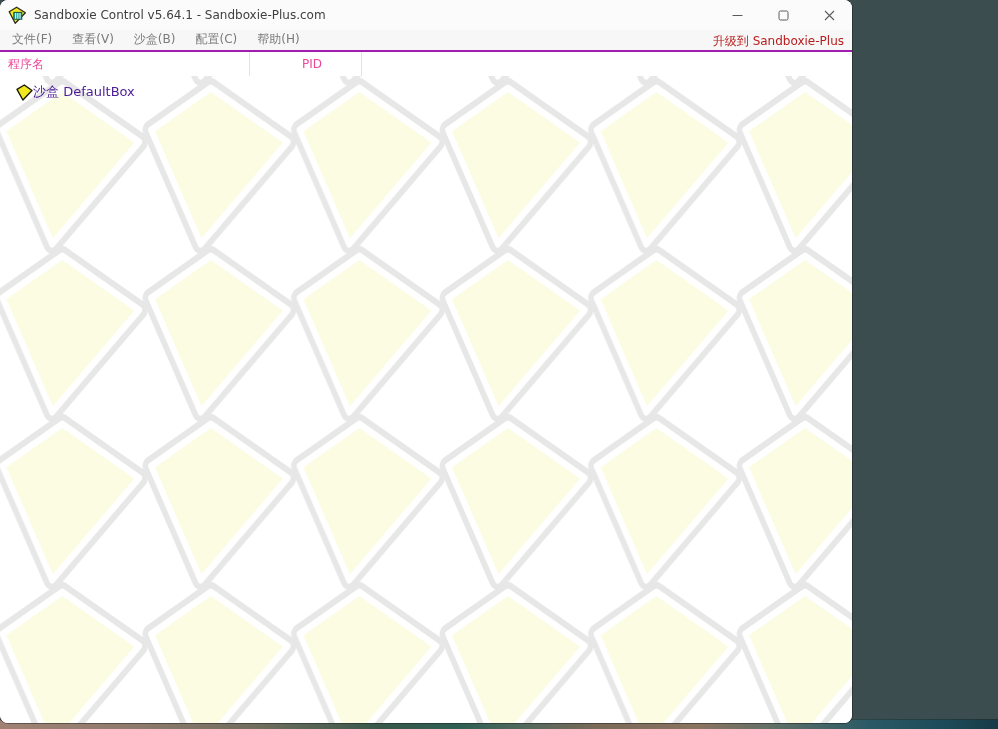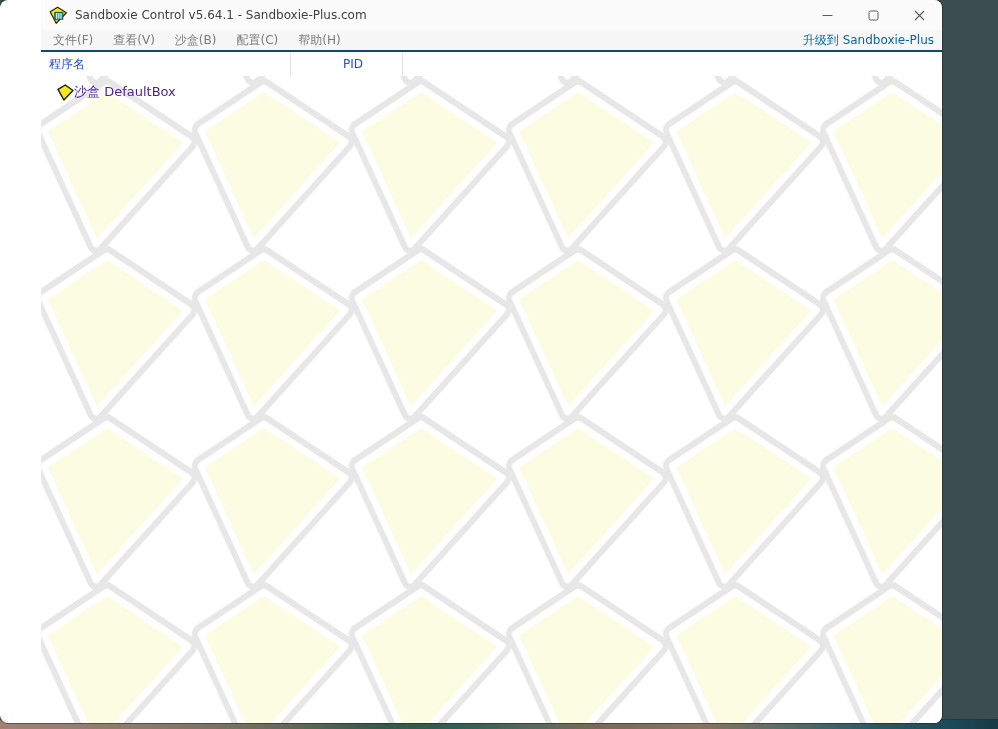--- a/index.html
+++ b/index.html
@@ -15,53 +15,53 @@
     position:absolute; left:0; right:0; bottom:0; height:10px;
     background:linear-gradient(90deg,
       #a08274 0%, #8d7a6c 14%, #6f6d5e 26%, #37584a 38%, #2e5f53 46%,
       #50685c 52%, #7a6a58 60%, #8a7361 70%, #5d6e67 78%, #2b5a66 87%,
       #1d4a58 95%, #173a46 100%);
     border-top:1px solid rgba(40,40,30,0.45);
   }
 
   
   .window {
-    position:absolute; top:0; left:0; width:942px; height:723px;
+    position:absolute; top:0; left:0; width:852px; height:723px;
     background:#ffffff; border-radius:8px 8px 8px 8px; overflow:hidden;
     box-shadow:0 0 0 1px rgba(20,25,28,0.45);
-    display:flex; flex-direction:column;padding-left:41px;
+    display:flex; flex-direction:column;
   }
 
   
   .titlebar {
     height:30px; background:#fbfbfb; display:flex; align-items:center;
     flex-shrink:0; padding-left:8px;
   }
   .appicon { width:19px; height:19px; display:inline-flex; margin-right:7px; }
   .title-text { font-size:12px; color:#404040; white-space:nowrap; }
   .win-controls { margin-left:auto; display:flex; height:100%; }
   .winbtn {
     width:46px; height:100%; border:none; background:transparent;
     display:flex; align-items:center; justify-content:center; cursor:pointer;
   }
   .winbtn svg { display:block; }
 
   
   .menubar {
-    height:22px; background:#f7f7f7; display:flex; align-items:center;
-    flex-shrink:0; border-bottom:2px solid #0c4a6e; padding:0 8px 0 2px;
+    height:22px; background:#f7f7f7; display:flex; align-items:flex-end;
+    flex-shrink:0; border-bottom:2px solid #a21caf; padding:0 8px 0 2px;
     font-size:12px;
   }
   .menu-item { color:#7a7a7a; padding:2px 10px; white-space:nowrap; cursor:default; }
-  .upgrade-link { margin-left:auto; color:#0369a1; white-space:nowrap; cursor:pointer; }
+  .upgrade-link { margin-left:auto; color:#b91c1c; white-space:nowrap; cursor:pointer; }
 
   
   .list-header {
     height:24px; background:#ffffff; display:flex; align-items:center;
-    flex-shrink:0; font-size:12px; color:#1d4ed8;
+    flex-shrink:0; font-size:12px; color:#ec4899;
   }
   .hcell { height:100%; display:flex; align-items:center; padding-left:8px;
            border-right:1px solid #e3e3e3; white-space:nowrap; }
   .hcell.c1 { width:250px; }
   .hcell.c2 { width:68px;margin-left:44px;  }
   .hcell.c3 { width:301px; }
   .hcell.cfill { flex:1; border-right:none; }
 
   
   .list-area { position:relative; flex:1; background:#ffffff; overflow:hidden; }

